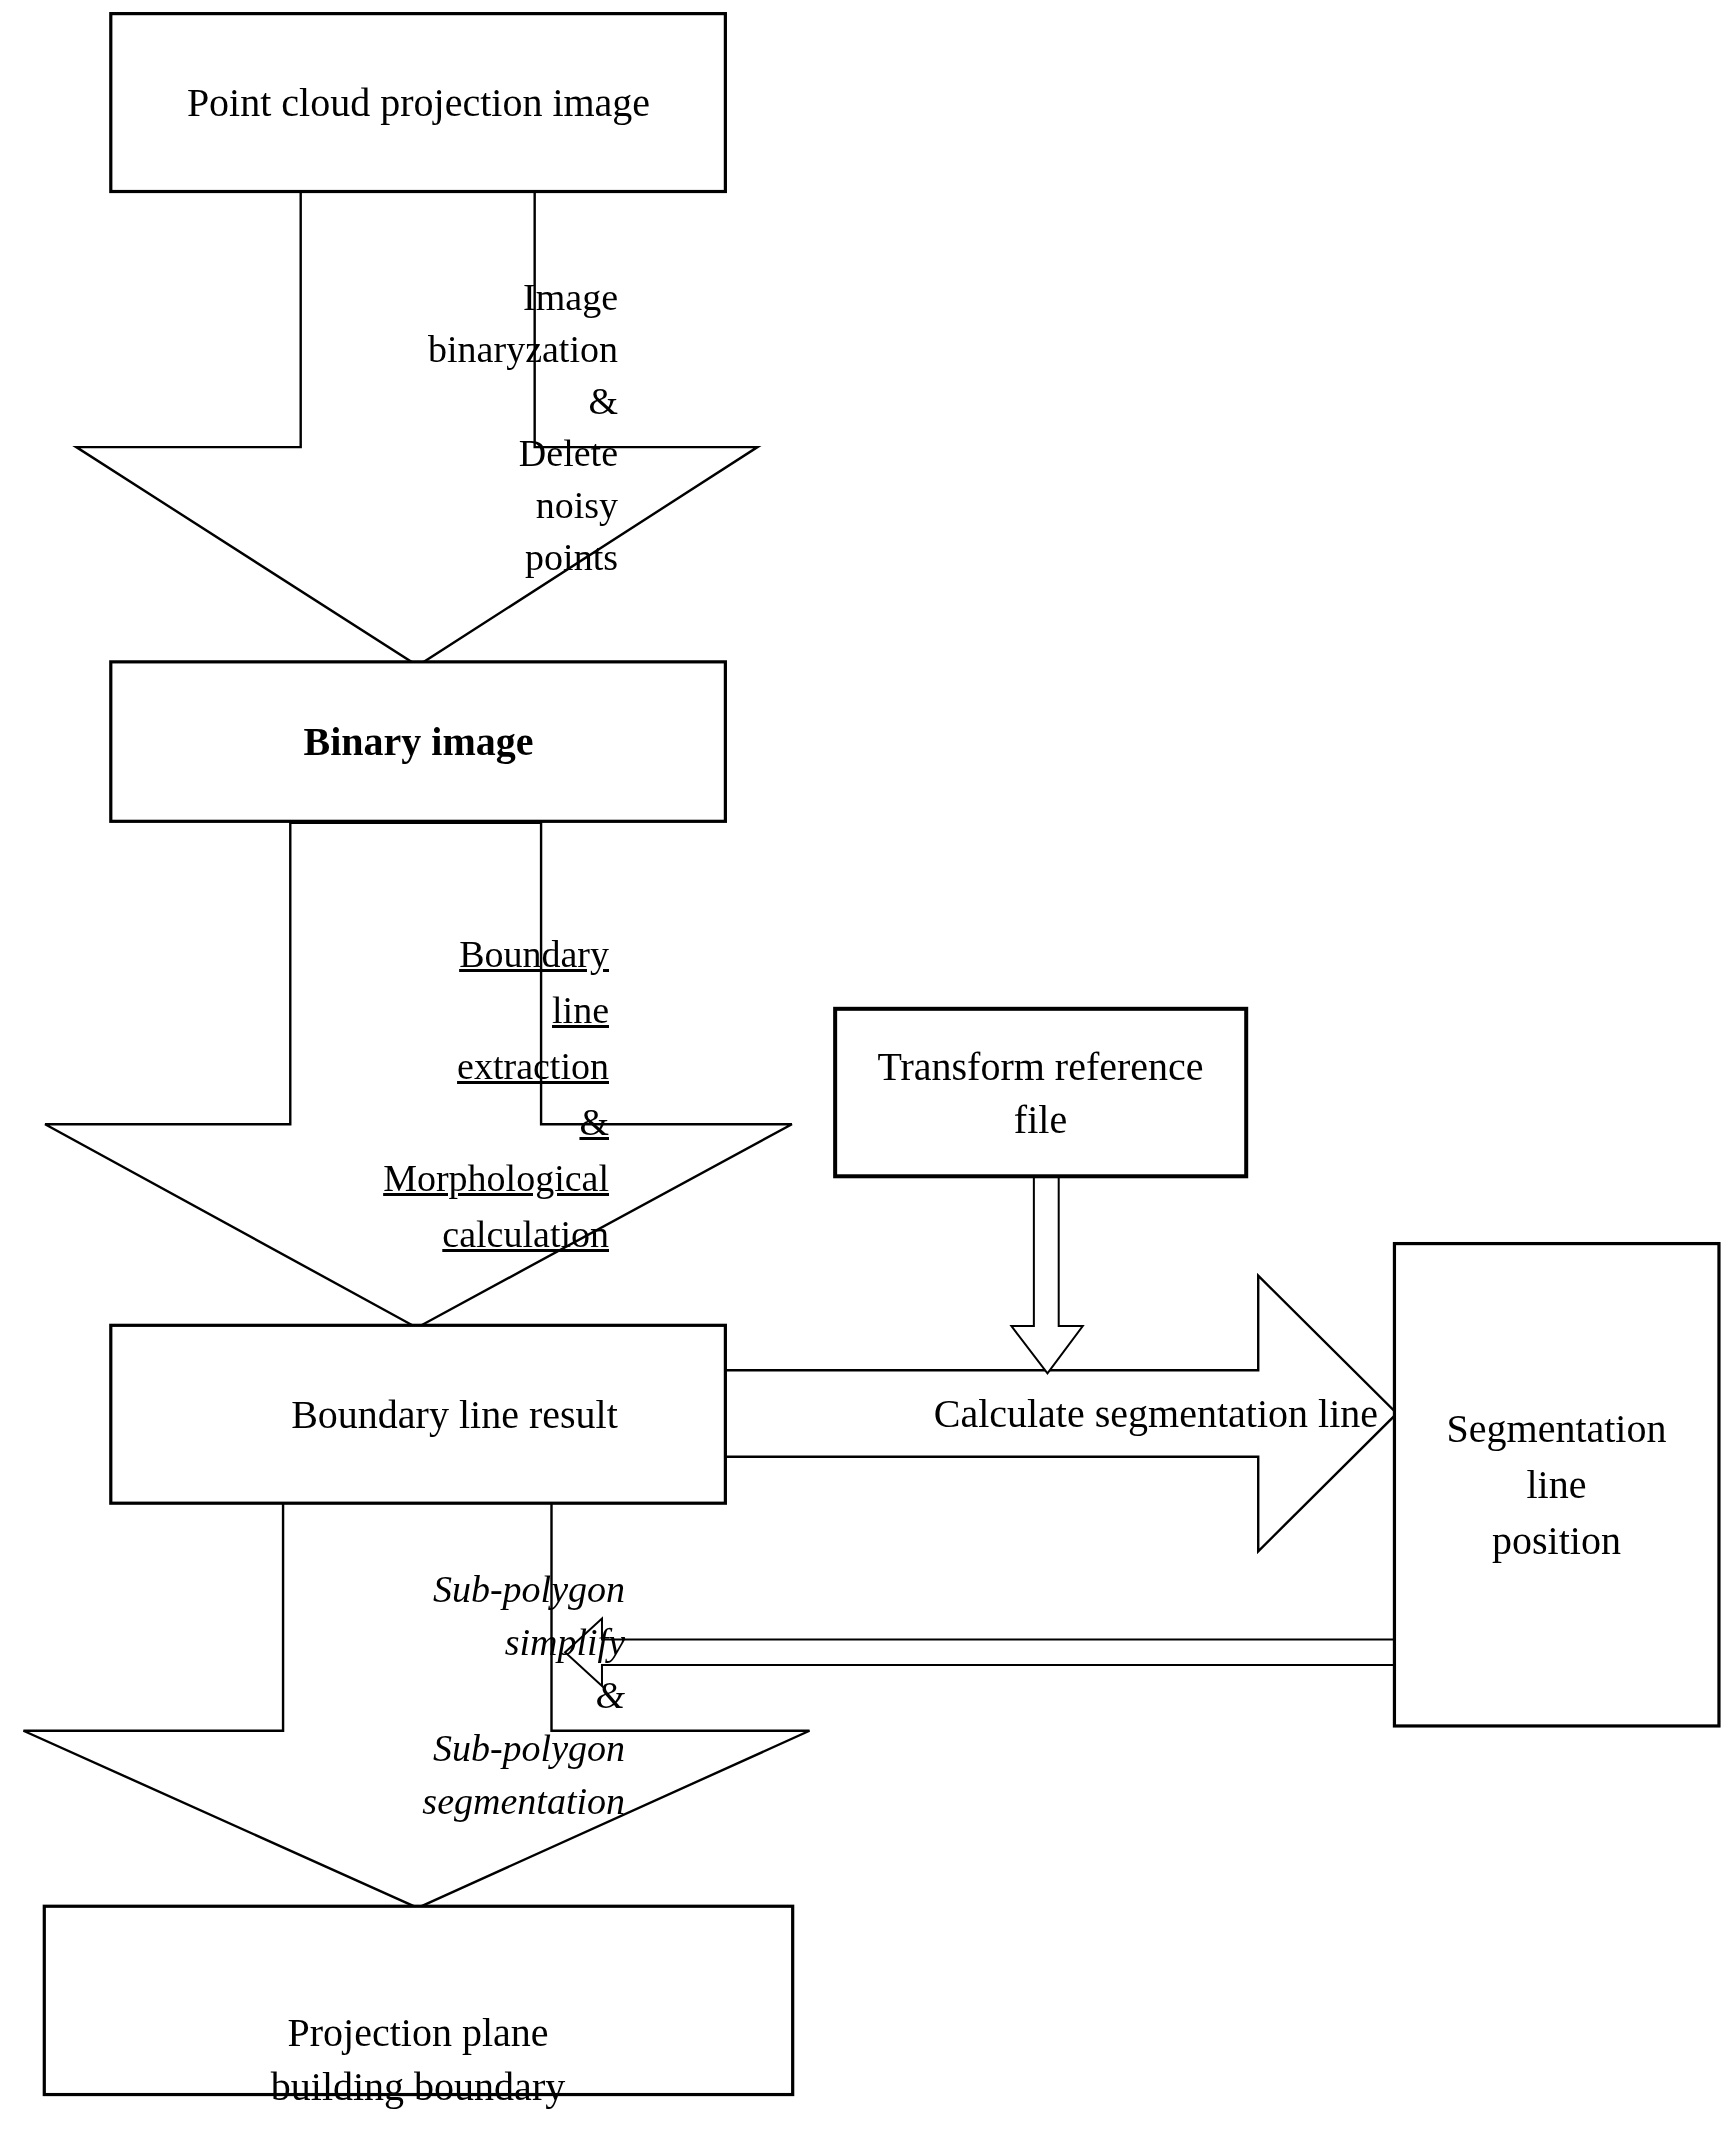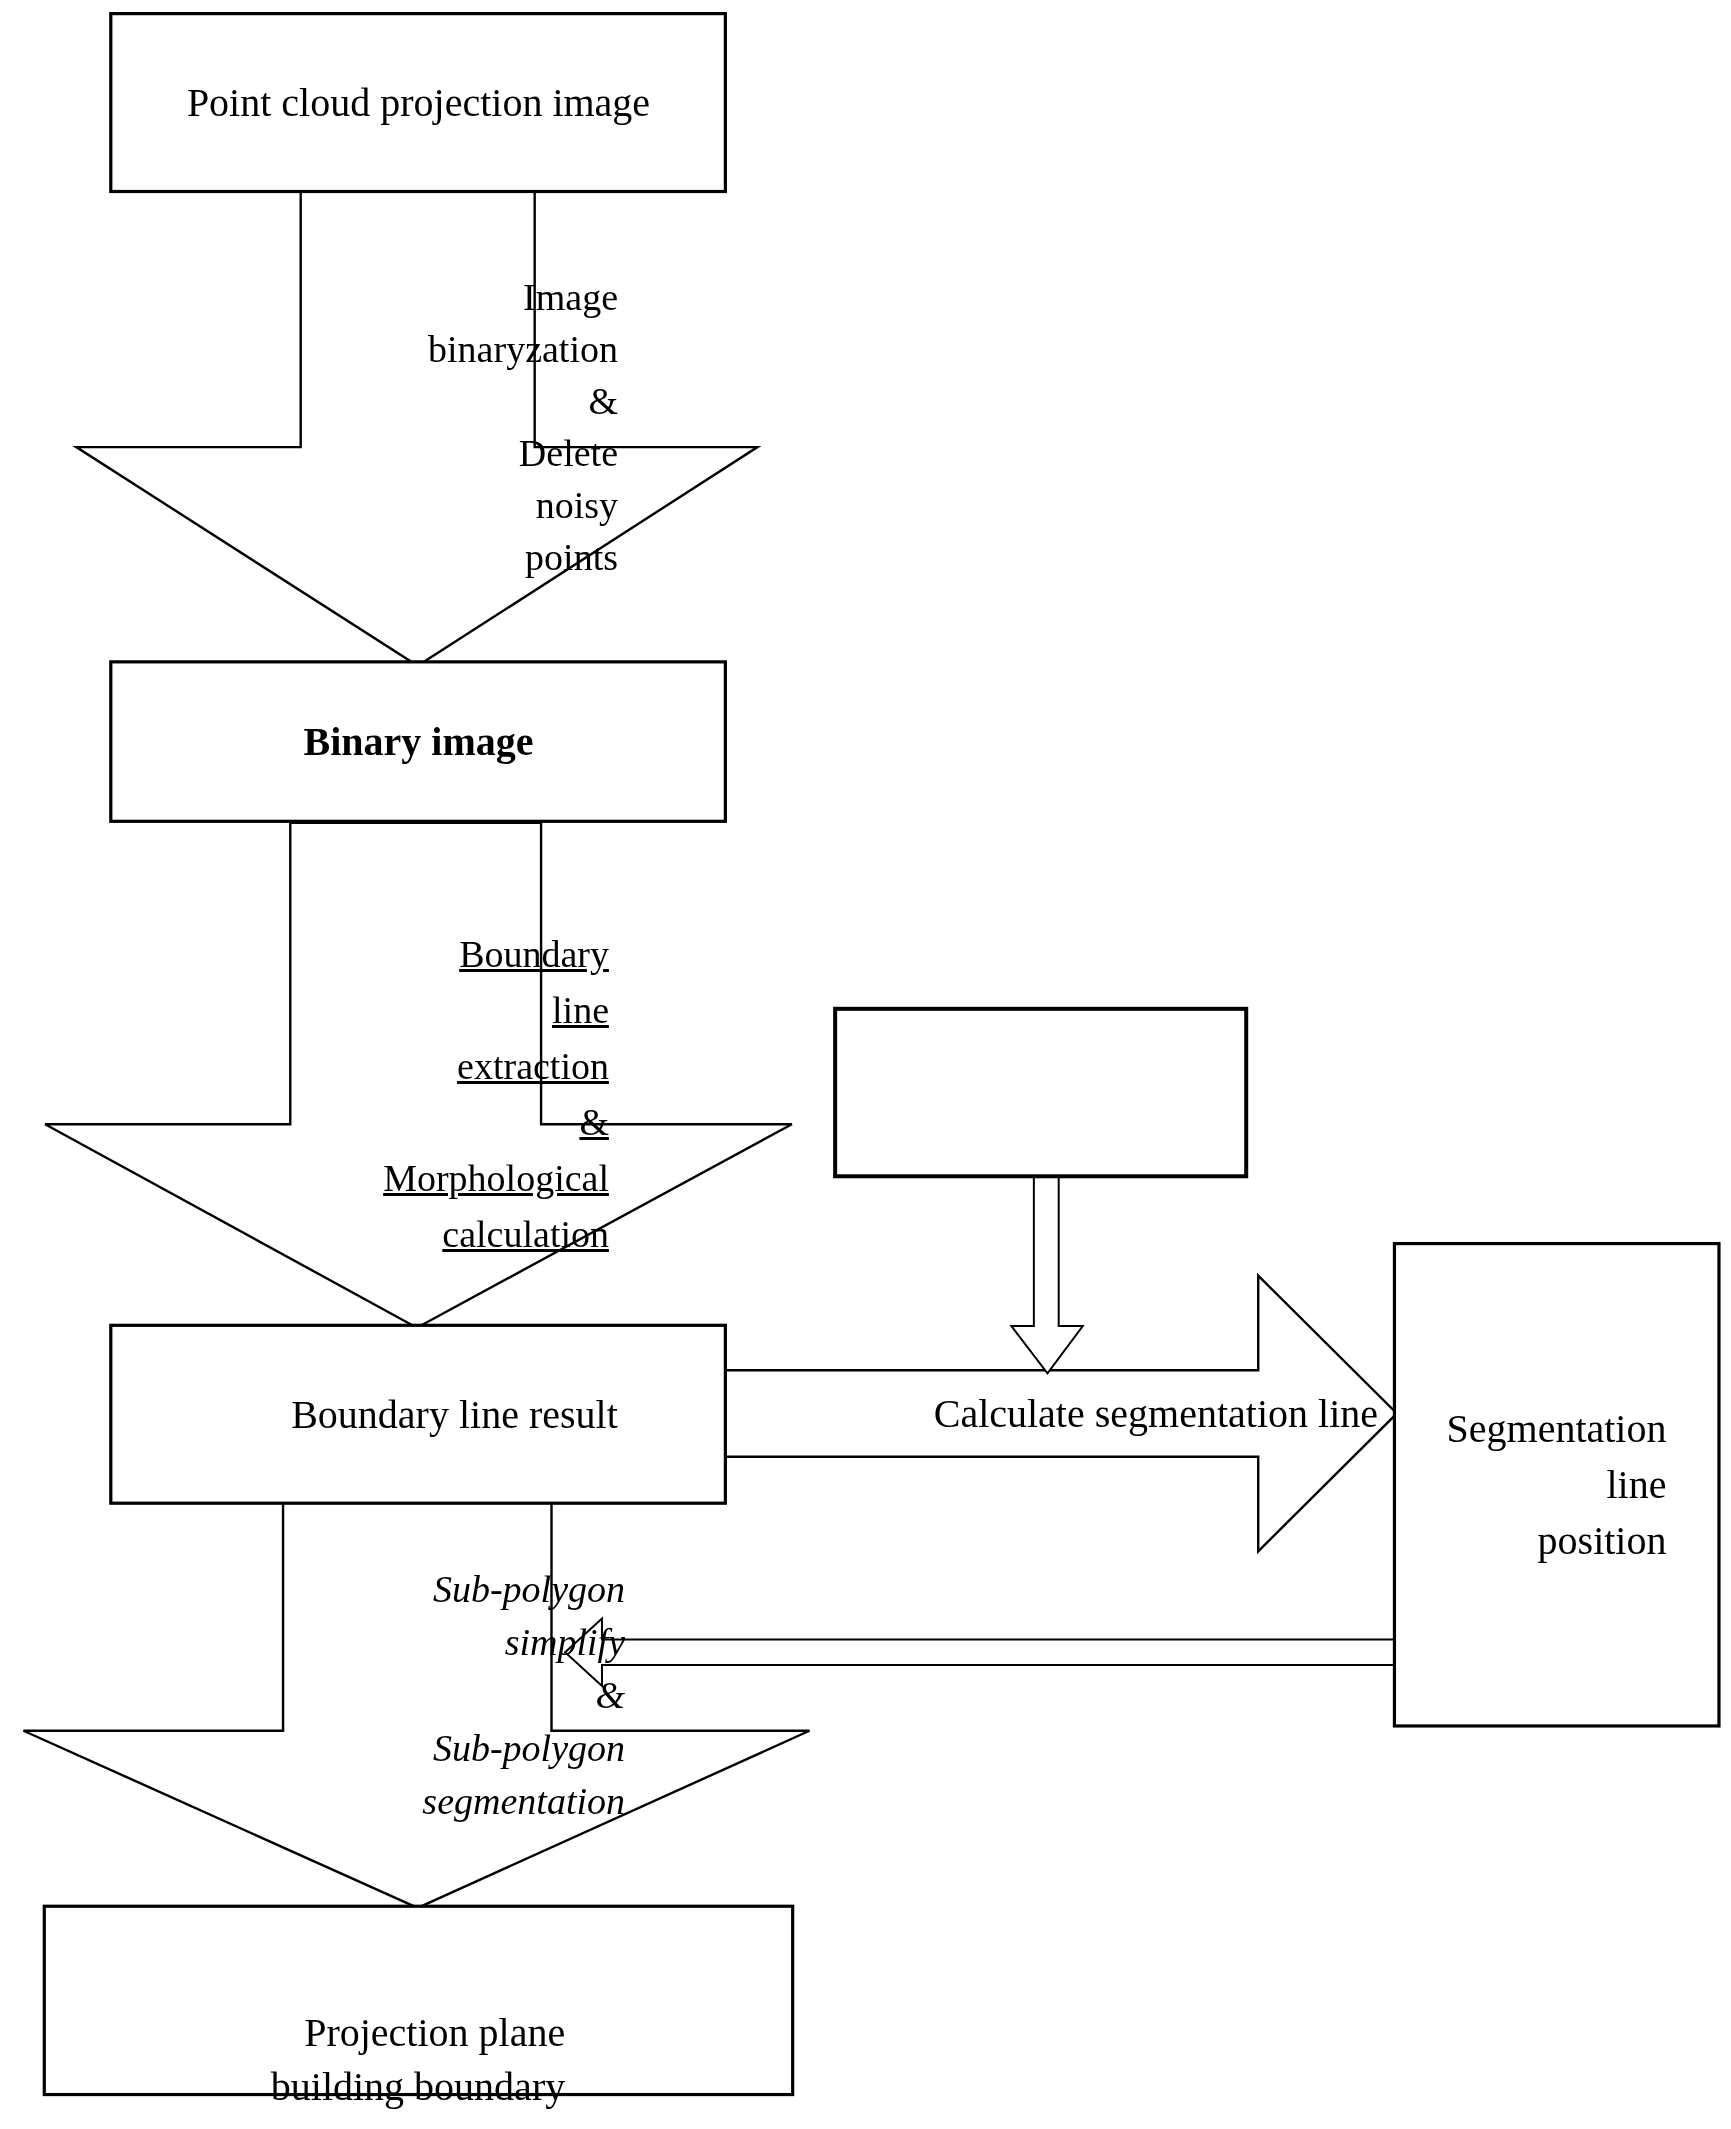--- a/index.html
+++ b/index.html
@@ -21,21 +21,21 @@
     left: 0;
     top: 0;
     width: 1732px;
     height: 2129px;
   }
   .node-label {
     position: absolute;
     display: flex;
     align-items: center;
     justify-content: center;
-    text-align: right;
+    text-align: center;
     white-space: pre-line;
     font-size: 40px;
     line-height: 53px;
   }
   .edge-label {
     position: absolute;
     text-align: right;
     white-space: pre-line;
     font-size: 38px;
     line-height: 52px;
@@ -72,20 +72,22 @@
     <rect x="1740" y="1552" width="405" height="602" fill="#ffffff" stroke="#000000" stroke-width="4"></rect>
     <rect x="55" y="2379" width="934" height="235" fill="#ffffff" stroke="#000000" stroke-width="4"></rect>
   </svg>
 
   <div class="node-label" id="label-node-a" style="left:111px; top:13.6px; width:615px; height:178px;">Point cloud projection image</div>
 
   <div class="node-label" id="label-node-b" style="left:111px; top:662px; width:615px; height:159px;font-weight:bold;">Binary image</div>
 
   <div class="node-label" id="label-node-c" style="left:111px; top:1325px; width:615px; height:178px;padding-left:36px;">Boundary line result</div>
 
+  <div class="node-label" id="label-node-d" style="left:835px; top:1009px; width:411px; height:167px;">Transform reference
+file</div>
 
   <div class="node-label" id="label-node-e" style="left:1394px; top:1244px; width:325px; height:482px;">Segmentation
 line
 position</div>
 
   <div class="node-label" id="label-node-f" style="left:44px; top:1966px; width:748px; height:188px;">Projection plane
 building boundary</div>
 
   <div class="edge-label" id="label-edge-1" style="left:217px; top:271px; width:401px;">Image
 binaryzation

